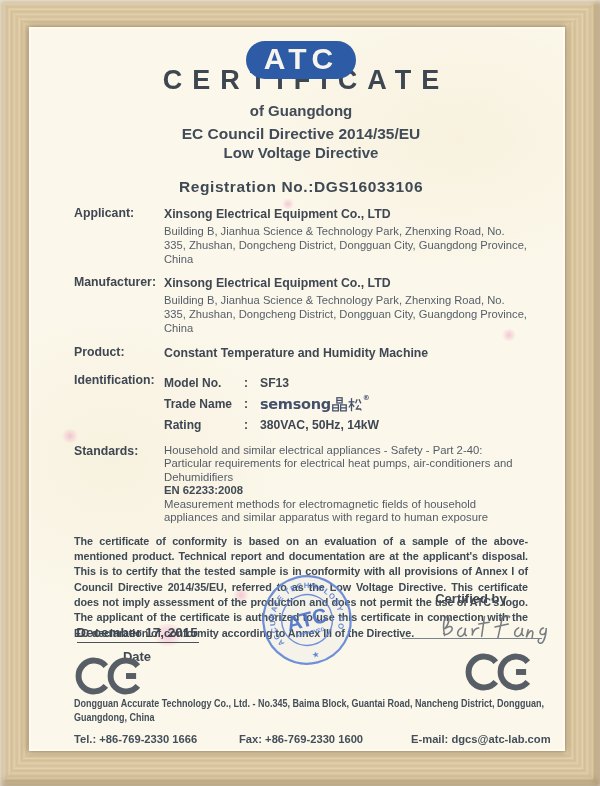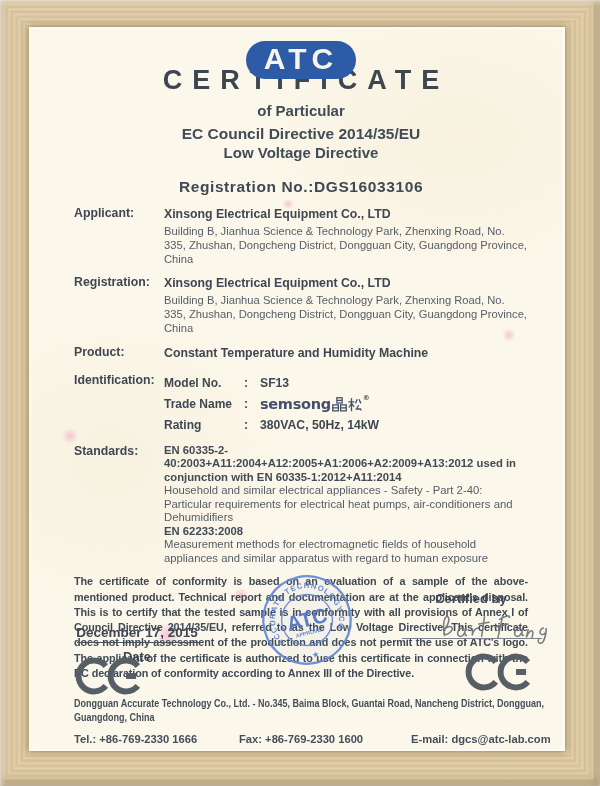--- a/index.html
+++ b/index.html
@@ -106,37 +106,37 @@
     <div class="smudge" style="left:470px;top:300px;width:16px;height:12px;"></div>
     <div class="smudge" style="left:250px;top:170px;width:14px;height:10px;"></div>
     <div class="smudge" style="left:200px;top:560px;width:20px;height:12px;"></div>
 
     <div class="content">
 
       <div class="logo-wrap">
         <span class="atc-pill">ATC</span>
       </div>
       <div class="cert-title">CERTIFICATE</div>
-      <div class="h-sub">of Particular</div>
+      <div class="h-sub">of Guangdong</div>
       <div class="h-dir1">EC Council Directive 2014/35/EU</div>
       <div class="h-dir2">Low Voltage Directive</div>
       <div class="h-reg">Registration No.:DGS16033106</div>
 
       <div class="rows">
 
         <div class="row">
           <div class="lbl">Applicant:</div>
           <div class="val">
             <div class="cmpname">Xinsong Electrical Equipment Co., LTD</div>
             <div class="addr">Building B, Jianhua Science &amp; Technology Park, Zhenxing Road, No. 335, Zhushan, Dongcheng District, Dongguan City, Guangdong Province, China</div>
           </div>
         </div>
 
         <div class="row">
-          <div class="lbl">Registration:</div>
+          <div class="lbl">Manufacturer:</div>
           <div class="val">
             <div class="cmpname">Xinsong Electrical Equipment Co., LTD</div>
             <div class="addr">Building B, Jianhua Science &amp; Technology Park, Zhenxing Road, No. 335, Zhushan, Dongcheng District, Dongguan City, Guangdong Province, China</div>
           </div>
         </div>
 
         <div class="row" style="margin-bottom:12px;">
           <div class="lbl">Product:</div>
           <div class="val prodval">Constant Temperature and Humidity Machine</div>
         </div>
@@ -179,21 +179,20 @@
               <span class="sublbl">Rating</span>
               <span class="subcolon">:</span>
               <span class="subval">380VAC, 50Hz, 14kW</span>
             </div>
           </div>
         </div>
 
         <div class="row" style="margin-bottom:0;">
           <div class="lbl">Standards:</div>
           <div class="val">
-            <div class="std-line b">EN 60335-2-40:2003+A11:2004+A12:2005+A1:2006+A2:2009+A13:2012 used in conjunction with EN 60335-1:2012+A11:2014</div>
             <div class="std-line">Household and similar electrical appliances - Safety - Part 2-40:</div>
             <div class="std-line">Particular requirements for electrical heat pumps, air-conditioners and Dehumidifiers</div>
             <div class="std-line b">EN 62233:2008</div>
             <div class="std-line">Measurement methods for electromagnetic fields of household appliances and similar apparatus with regard to human exposure</div>
           </div>
         </div>
       </div>
 
       <div class="statement">The certificate of conformity is based on an evaluation of a sample of the above-mentioned product. Technical report and documentation are at the applicant's disposal. This is to certify that the tested sample is in conformity with all provisions of Annex I of Council Directive 2014/35/EU, referred to as the Low Voltage Directive. This certificate does not imply assessment of the production and does not permit the use of ATC's logo. The applicant of the certificate is authorized to use this certificate in connection with the EC declaration of conformity according to Annex III of the Directive.</div>
     </div>

